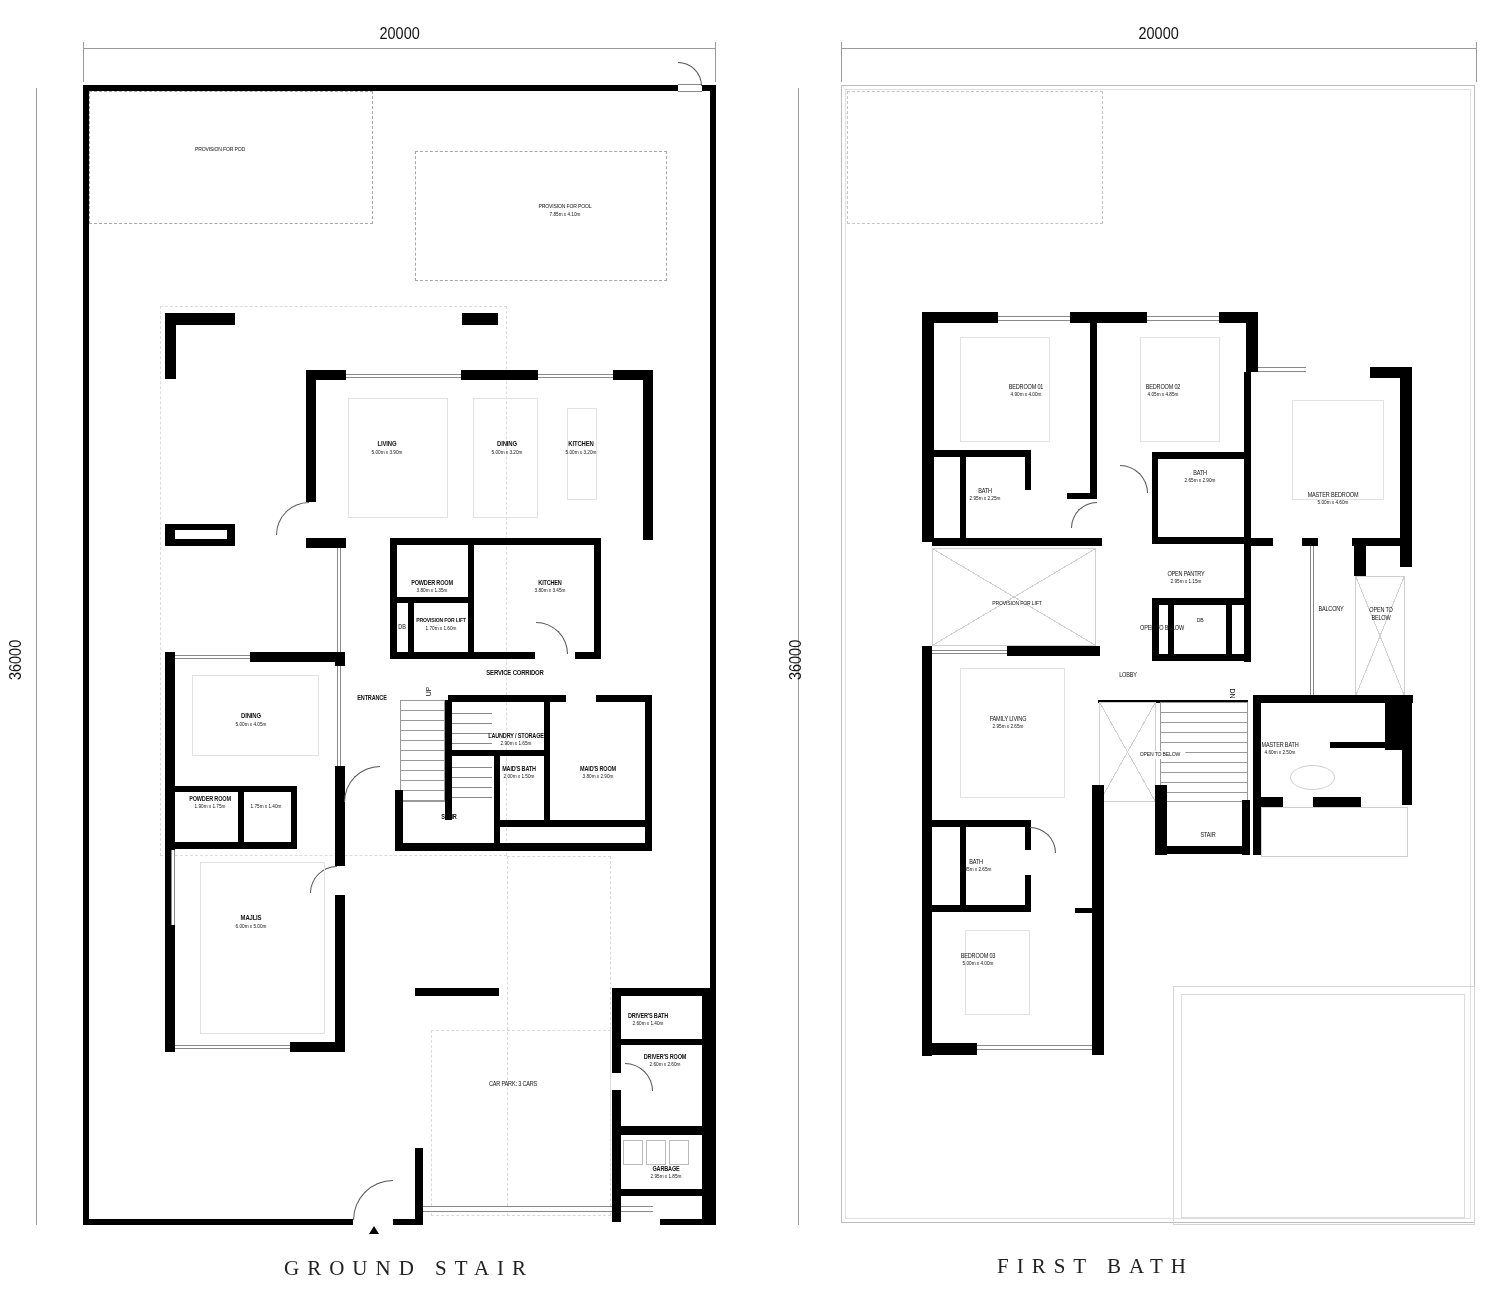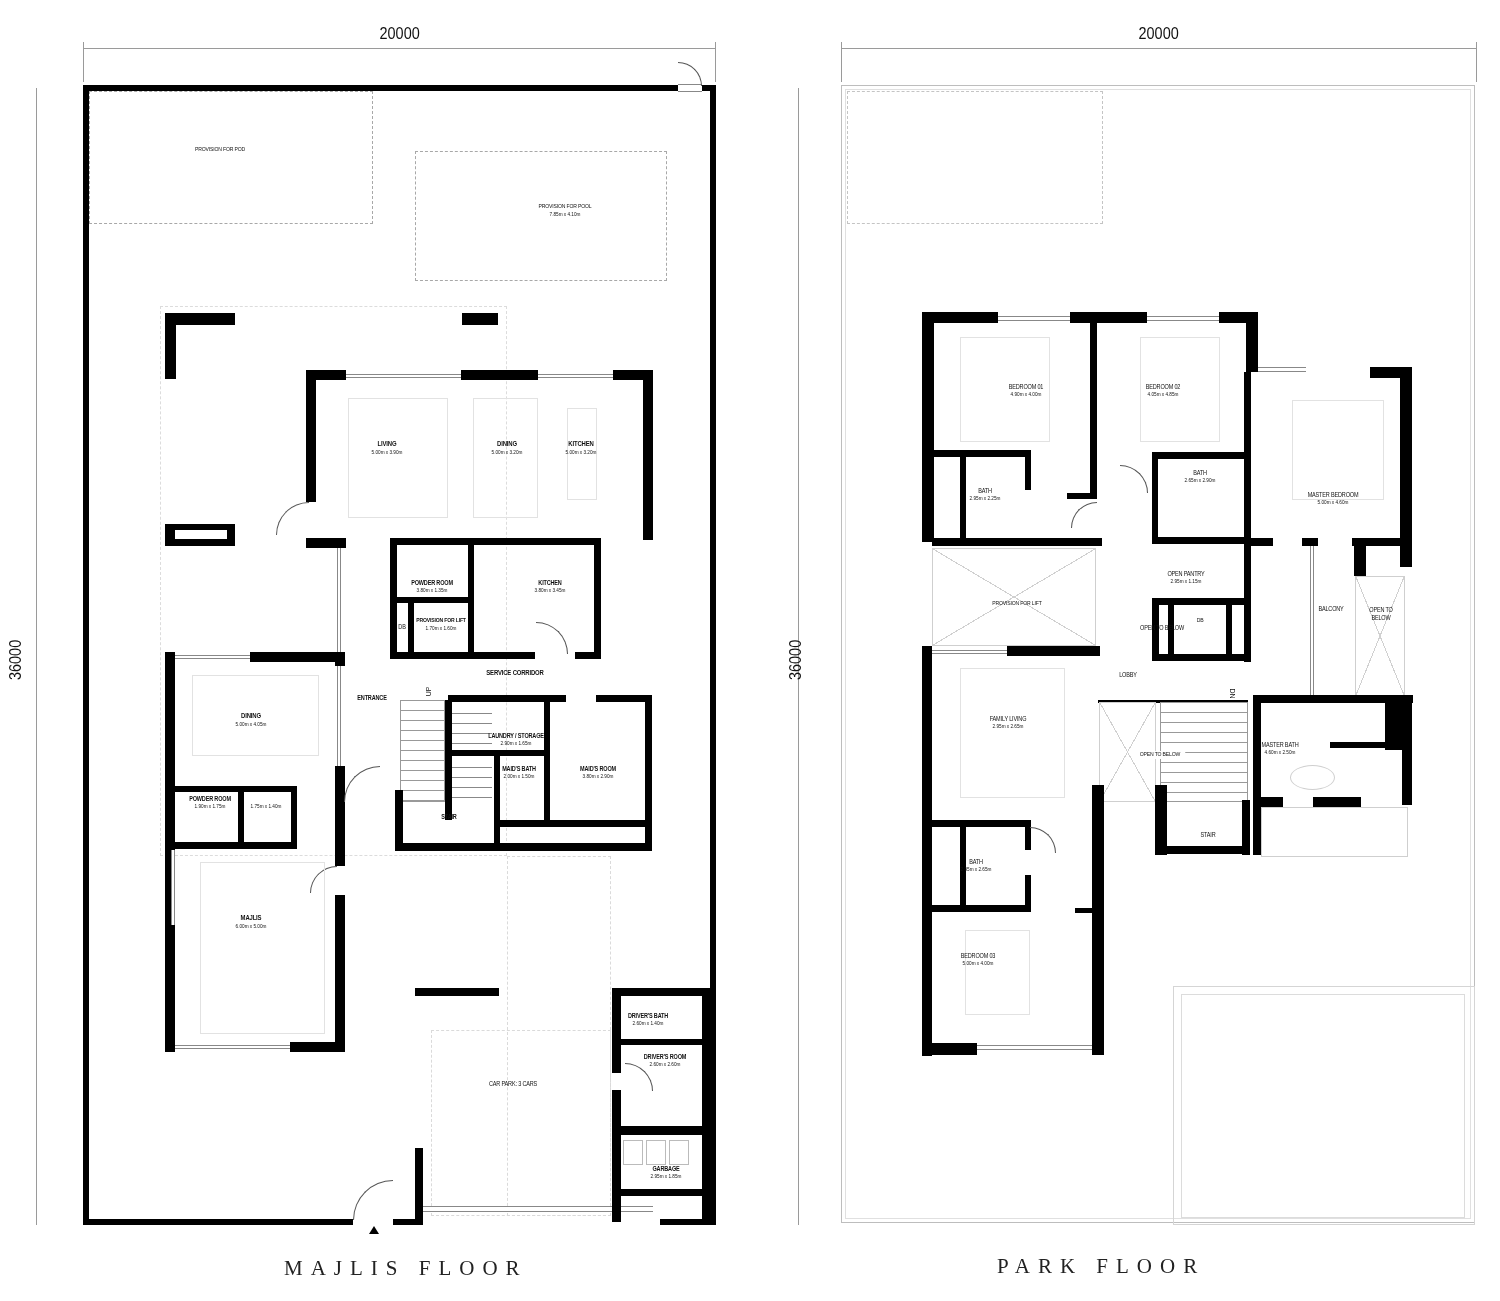--- a/index.html
+++ b/index.html
@@ -371,14 +371,14 @@
   <div class="furn" style="left:965px;top:930px;width:65px;height:85px;"></div>
   <div class="label" style="left:978px;top:952px;">
       <span class="rname" style="font-weight:normal;font-size:6.5px;">BEDROOM 03</span>
       <span class="rdim">5.00m x 4.00m</span>
     </div>
   <div class="wall" style="left:922px;top:1043px;width:55px;height:12px;"></div>
   <div class="win" style="left:977px;top:1045px;width:115px;height:5px;"></div>
   <div class="door" style="left:1030px;top:827px;width:26px;height:26px;"></div>
 </div>
 
-<div class="title" style="left:284px;top:1256px;">MAJLIS FLOOR</div>
-<div class="title" style="left:997px;top:1254px;">PARK FLOOR</div>
+<div class="title" style="left:284px;top:1256px;">GROUND STAIR</div>
+<div class="title" style="left:997px;top:1254px;">FIRST BATH</div>
 
 </body></html>

